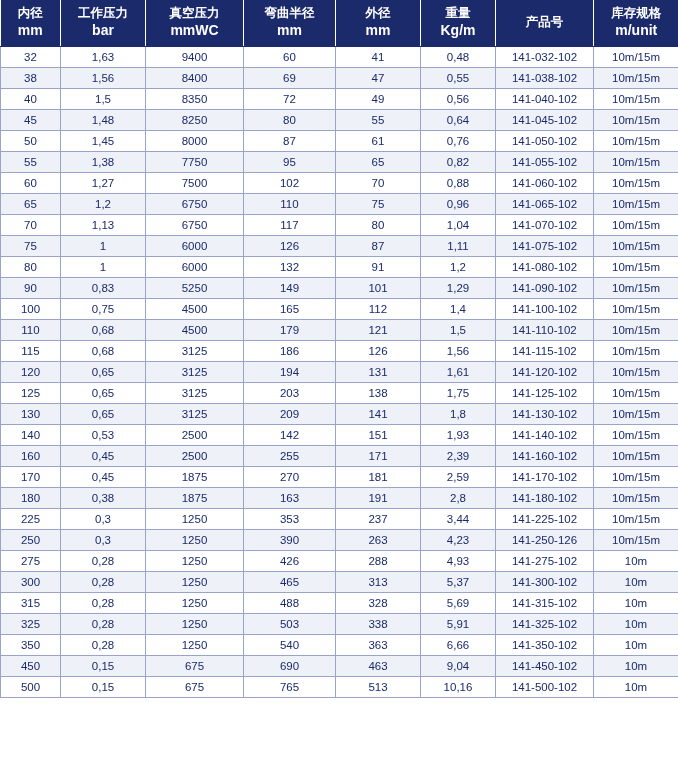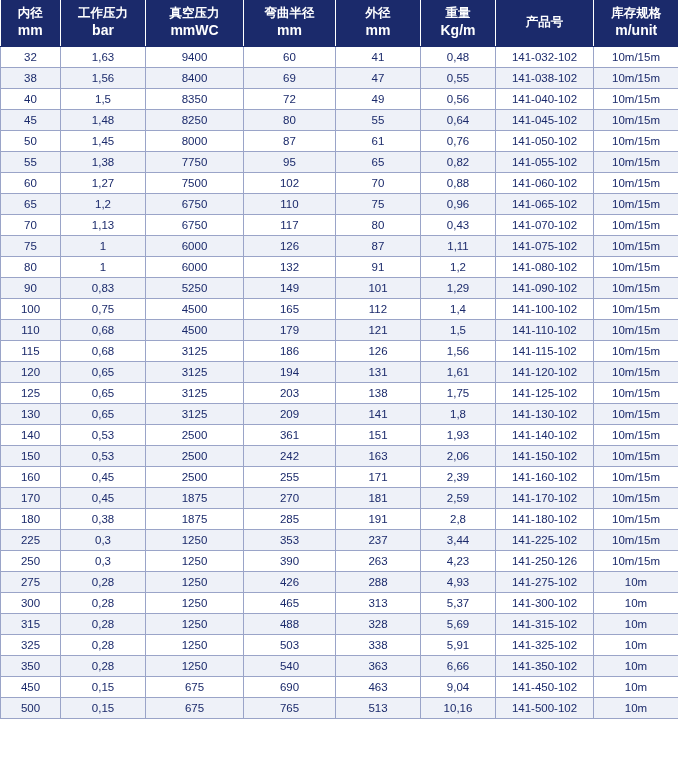--- a/index.html
+++ b/index.html
@@ -190,21 +190,21 @@
         <td>0,96</td>
         <td>141-065-102</td>
         <td>10m/15m</td>
       </tr>
       <tr>
         <td>70</td>
         <td>1,13</td>
         <td>6750</td>
         <td>117</td>
         <td>80</td>
-        <td>0,43</td>
+        <td>1,04</td>
         <td>141-070-102</td>
         <td>10m/15m</td>
       </tr>
       <tr>
         <td>75</td>
         <td>1</td>
         <td>6000</td>
         <td>126</td>
         <td>87</td>
         <td>1,11</td>
@@ -288,34 +288,24 @@
         <td>209</td>
         <td>141</td>
         <td>1,8</td>
         <td>141-130-102</td>
         <td>10m/15m</td>
       </tr>
       <tr>
         <td>140</td>
         <td>0,53</td>
         <td>2500</td>
-        <td>361</td>
+        <td>142</td>
         <td>151</td>
         <td>1,93</td>
         <td>141-140-102</td>
-        <td>10m/15m</td>
-      </tr>
-      <tr>
-        <td>150</td>
-        <td>0,53</td>
-        <td>2500</td>
-        <td>242</td>
-        <td>163</td>
-        <td>2,06</td>
-        <td>141-150-102</td>
         <td>10m/15m</td>
       </tr>
       <tr>
         <td>160</td>
         <td>0,45</td>
         <td>2500</td>
         <td>255</td>
         <td>171</td>
         <td>2,39</td>
         <td>141-160-102</td>
@@ -328,21 +318,21 @@
         <td>270</td>
         <td>181</td>
         <td>2,59</td>
         <td>141-170-102</td>
         <td>10m/15m</td>
       </tr>
       <tr>
         <td>180</td>
         <td>0,38</td>
         <td>1875</td>
-        <td>285</td>
+        <td>163</td>
         <td>191</td>
         <td>2,8</td>
         <td>141-180-102</td>
         <td>10m/15m</td>
       </tr>
       <tr>
         <td>225</td>
         <td>0,3</td>
         <td>1250</td>
         <td>353</td>

